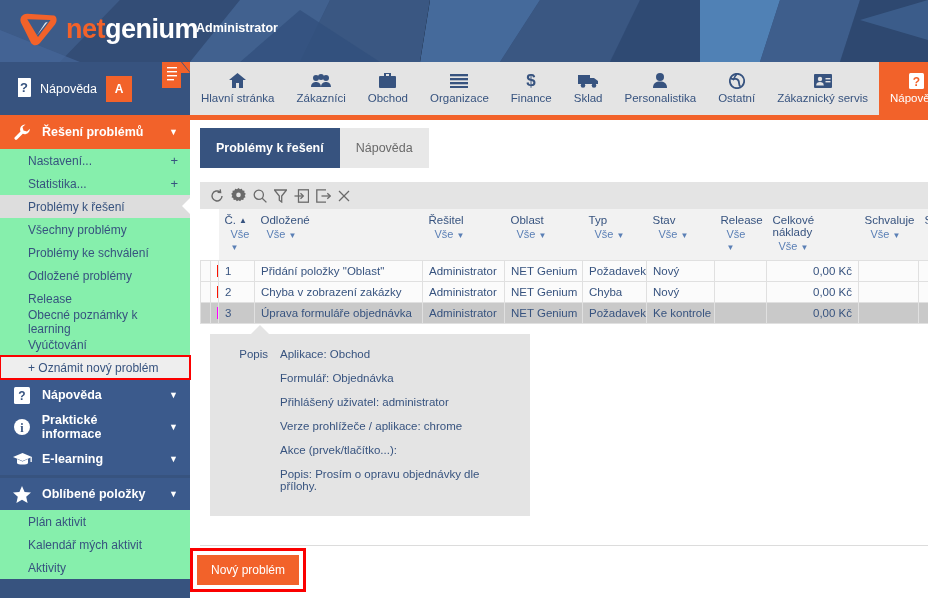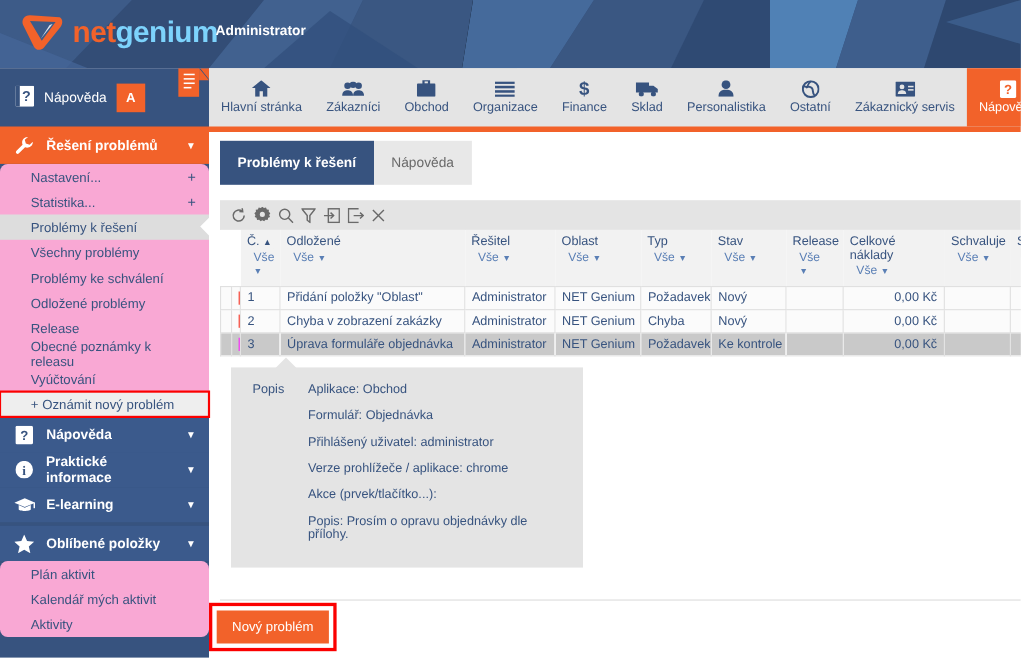--- a/index.html
+++ b/index.html
@@ -21,21 +21,21 @@
   .logo-wrap {
     position: absolute; left: 18px; top: 12px;
     display: flex; align-items: center; gap: 8px;
   }
   .logo-mark { width: 40px; height: 34px; }
   .logo-text {
     font-size: 27px; font-weight: bold; letter-spacing: -0.5px;
     line-height: 34px;
   }
   .logo-net { color: #f2622a; }
-  .logo-genium { color: #7dd3fc; }
+  .logo-genium { color: #ffffff; }
   .admin-label {
     position: absolute; left: 196px; top: 21px;
     color: #ffffff; font-size: 12.5px; font-weight: bold;
   }
 
   
   .navbar {
     position: absolute; top: 62px; left: 0; width: 928px; height: 58px;
     background: #e4e4e4;
   }
@@ -78,21 +78,21 @@
   .side-section {
     height: 32px; display: flex; align-items: center;
     padding: 0 12px 0 12px; gap: 10px;
     color: #fff; font-size: 12.5px; font-weight: bold; cursor: pointer;
   }
   .side-section.orange { background: #f2622a; height: 34px; }
   .side-section.blue { background: #3b5a8c; }
   .side-section .caret { margin-left: auto; font-size: 9px; }
   .side-section .sicon { width: 20px; display:flex; justify-content:center; }
   .side-sub {
-    background: #f9a8d4; color: #37537f; border-radius: 7px;
+    background: #86efac; color: #37537f;
   }
   .sub-item {
     height: 23px; display: flex; align-items: center;
     padding-left: 28px; padding-right: 12px;
     font-size: 12px; color: #37537f; cursor: pointer; position: relative;
   }
   .sub-item.sel { background: #dddddd; }
   .sub-item.sel::after {
     content: ""; position: absolute; right: 0; top: 3px;
     border-top: 8px solid transparent; border-bottom: 8px solid transparent;
@@ -155,21 +155,21 @@
   .detail {
     position: relative; margin-top: 10px; margin-left: 10px;
     width: 320px; background: #e4e4e4; padding: 14px 16px 16px 10px;
   }
   .detail::before {
     content: ""; position: absolute; top: -9px; left: 40px;
     border-left: 10px solid transparent; border-right: 10px solid transparent;
     border-bottom: 10px solid #e4e4e4;
   }
   .drow { display: flex; font-size: 11.5px; color: #37537f; margin-bottom: 12px; }
-  .dlabel { width: 48px; text-align: center; margin-right: 12px; }
+  .dlabel { width: 48px; text-align: right; margin-right: 12px; }
   .dval { flex: 1; }
 
   .newbtn-wrap {
     position: absolute; left: 190px; top: 548px;
     padding: 4px; border: 3px solid #fb0000; background: #fff;
   }
   .newbtn {
     background: #f2622a; color: #fff; border: none;
     font-family: "Liberation Sans", sans-serif;
     font-size: 12px; padding: 8px 14px; cursor: pointer;
@@ -373,21 +373,21 @@
       <div class="sub-item">
         <span>Problémy ke schválení</span>
       </div>
       <div class="sub-item">
         <span>Odložené problémy</span>
       </div>
       <div class="sub-item">
         <span>Release</span>
       </div>
       <div class="sub-item">
-        <span>Obecné poznámky k releasu</span>
+        <span>Obecné poznámky k learning</span>
       </div>
       <div class="sub-item">
         <span>Vyúčtování</span>
       </div>
       <div class="sub-item highlight">
         <span>+ Oznámit nový problém</span>
       </div>
     </div>
 
     <div class="side-section blue">

